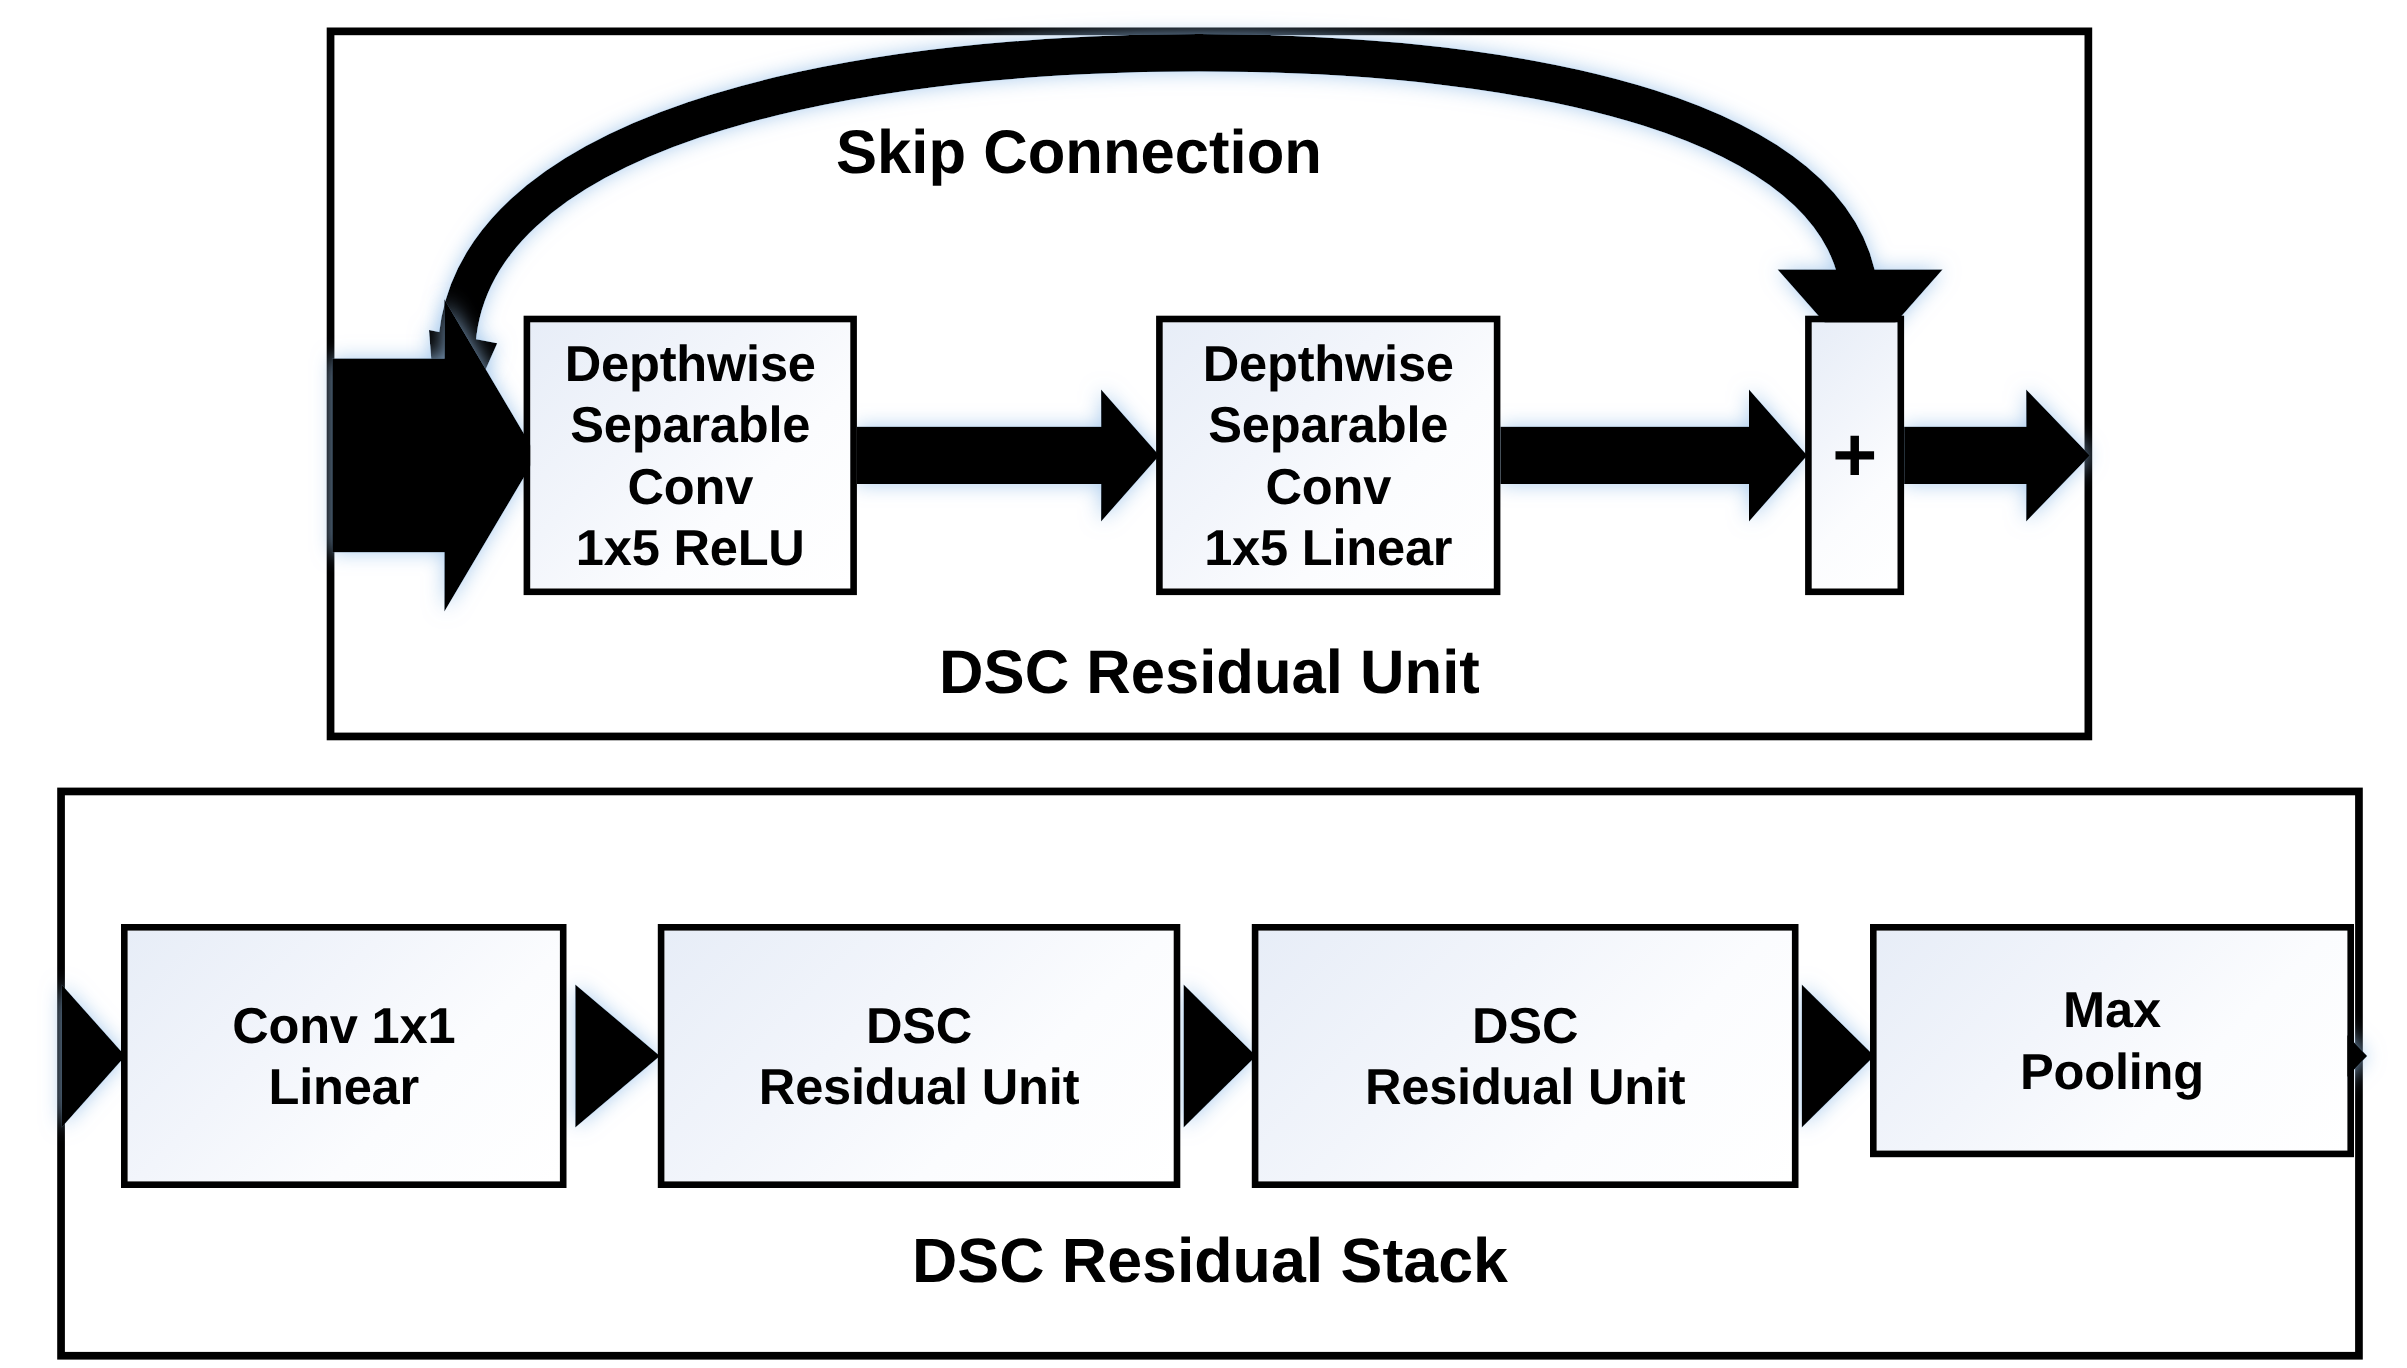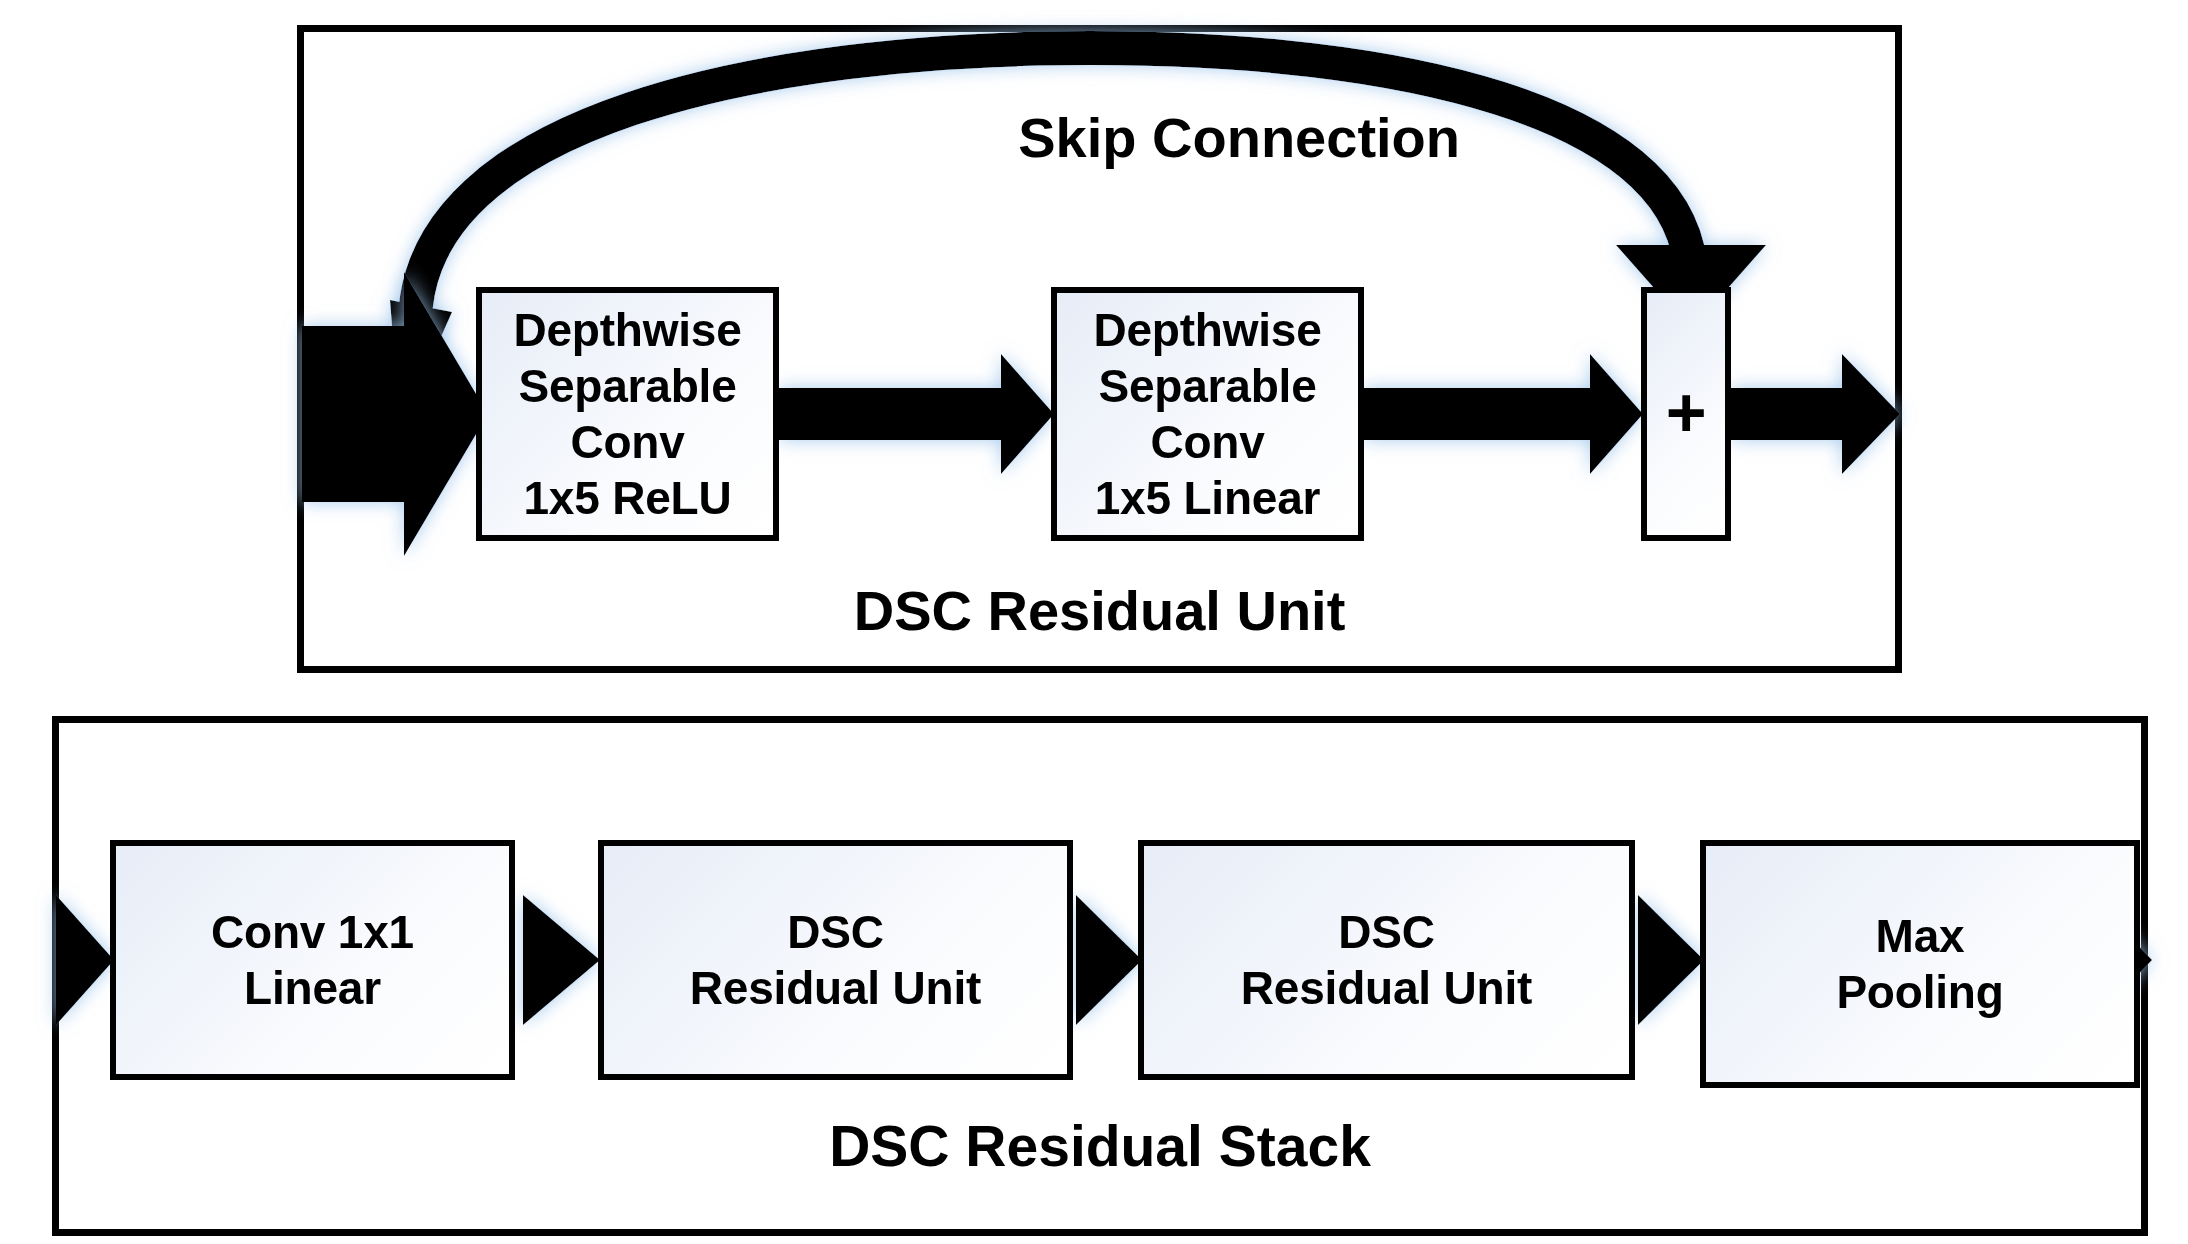--- a/index.html
+++ b/index.html
@@ -61,21 +61,21 @@
   
   #node-dsc1 { left: 476px; top: 287px; width: 303px; height: 254px; }
   #node-dsc2 { left: 1051px; top: 287px; width: 313px; height: 254px; }
   #node-add  { left: 1641px; top: 287px; width: 90px;  height: 254px; }
   #node-add .node-label { font-size: 70px; font-weight: bold; }
 
   
   #node-conv  { left: 110px;  top: 840px; width: 405px; height: 240px; justify-content: center; }
   #node-dsru1 { left: 598px;  top: 840px; width: 475px; height: 240px; }
   #node-dsru2 { left: 1138px; top: 840px; width: 497px; height: 240px; }
-  #node-pool  { left: 1700px; top: 840px; width: 440px; height: 248px; }
+  #node-pool  { left: 1700px; top: 840px; width: 440px; height: 212px; }
 
   .caption {
     position: absolute;
     font-weight: bold;
     color: #000000;
     text-align: center;
     white-space: nowrap;
     z-index: 5;
   }
   #caption-unit {
@@ -88,21 +88,21 @@
     left: 52px;
     top: 1113px;
     width: 2096px;
     font-size: 57px;
   }
   #skip-label {
     position: absolute;
     left: 760px;
     top: 105px;
     width: 700px;
-    text-align: right;
+    text-align: left;
     font-size: 56px;
     font-weight: bold;
     color: #000000;
     z-index: 6;
     white-space: nowrap;
   }
   svg.overlay {
     position: absolute;
     left: 0; top: 0;
     width: 2188px;

